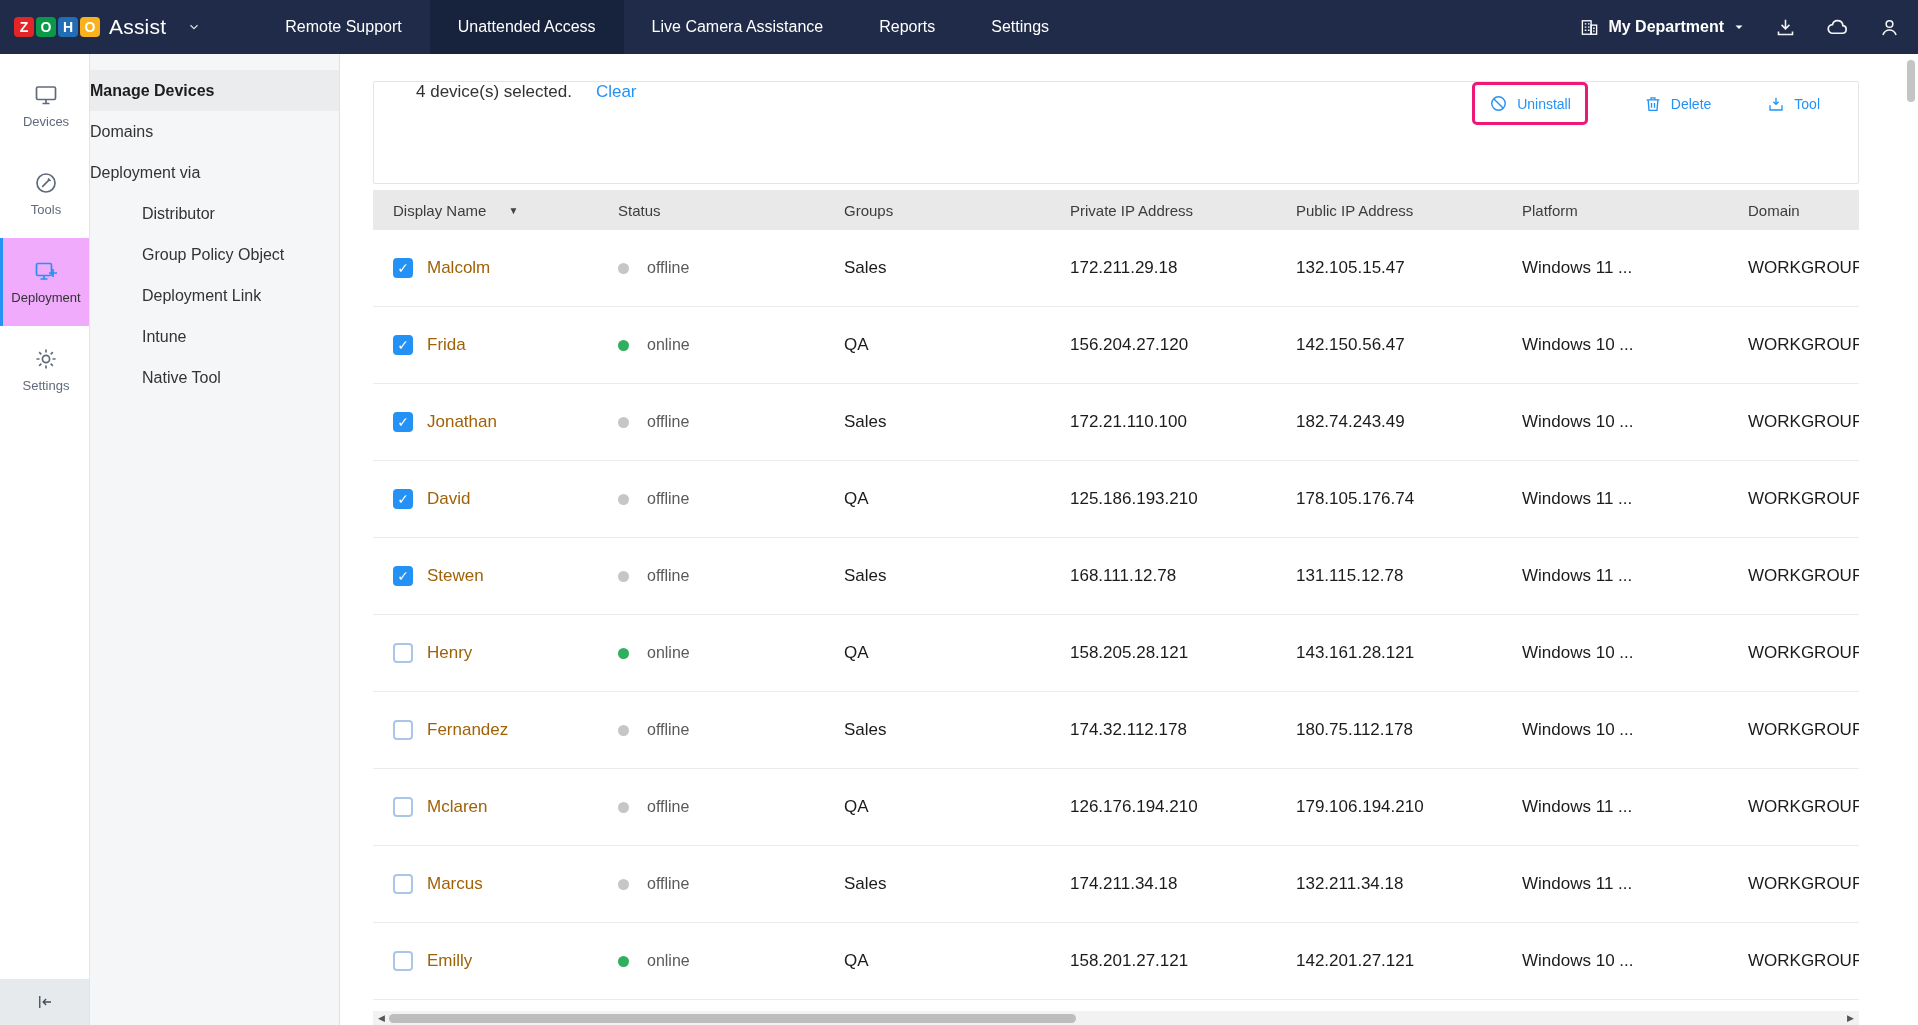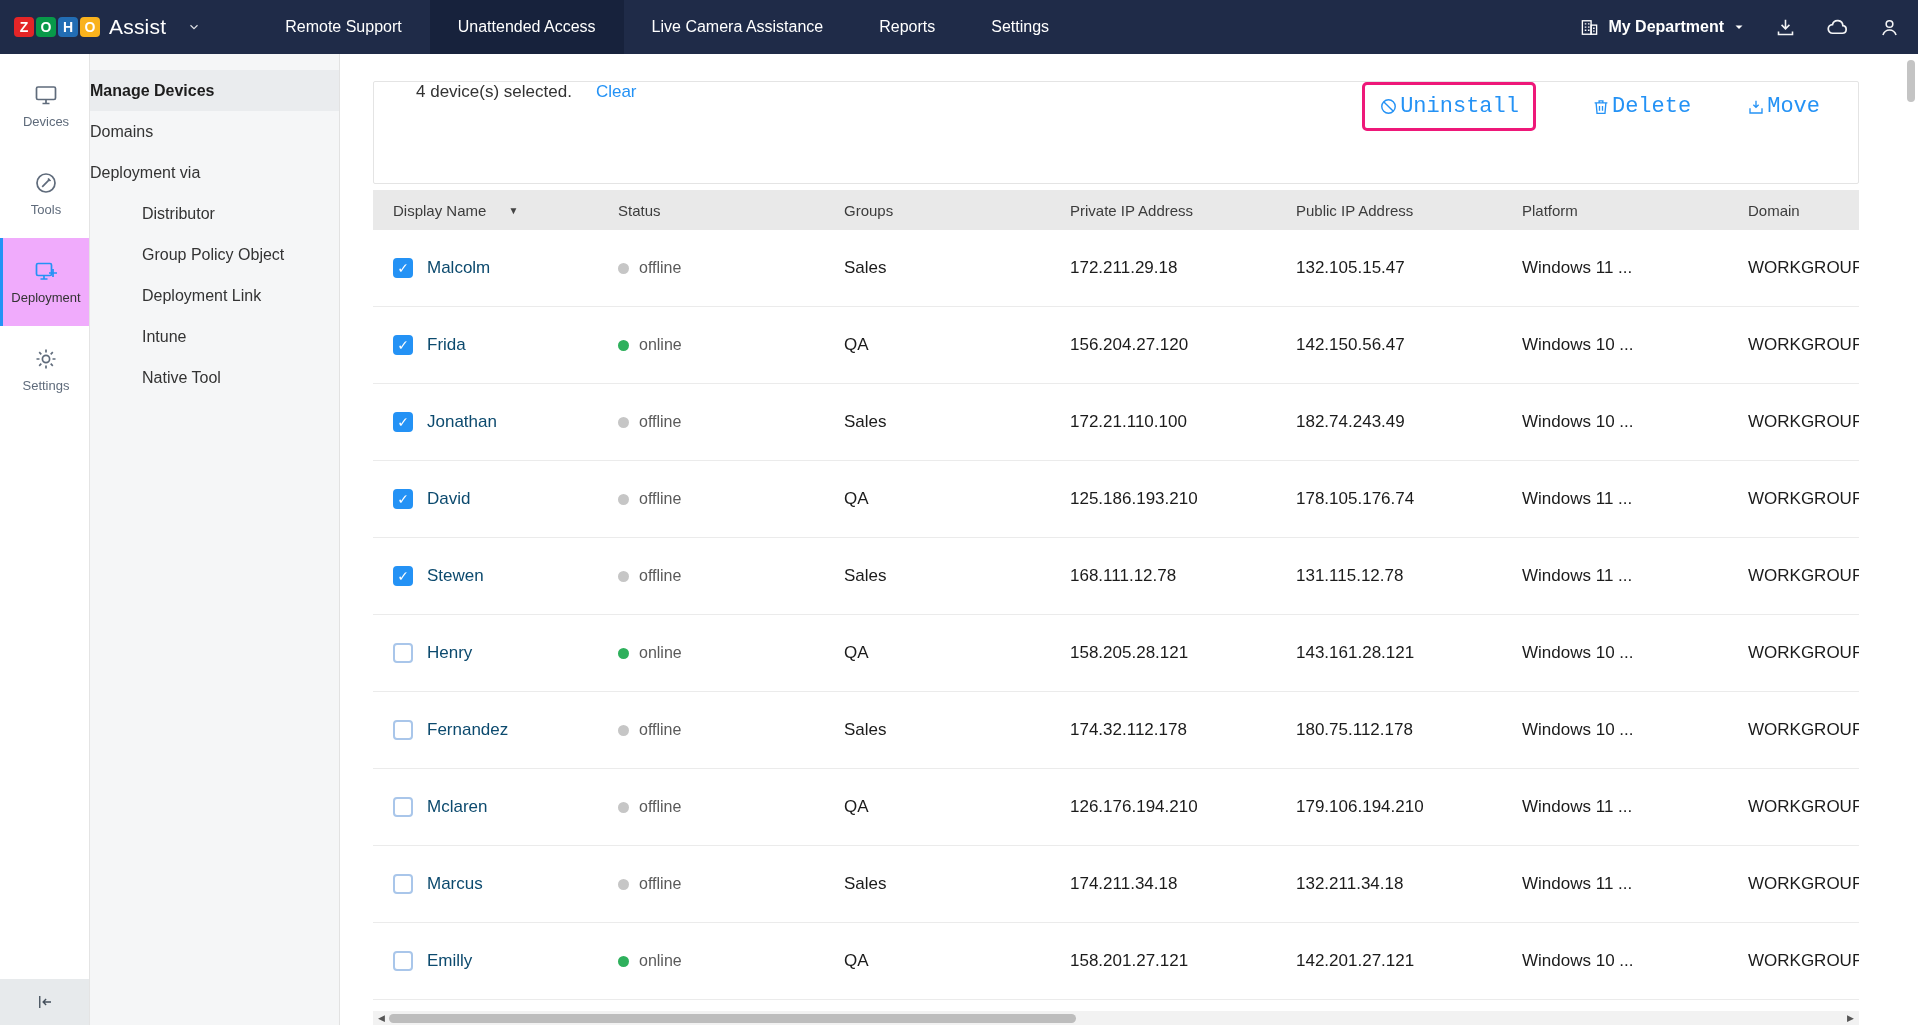--- a/index.html
+++ b/index.html
@@ -83,51 +83,51 @@
 
   .toolbar {
     margin: 27px 0 0 33px; width: 1486px; height: 103px;
     border: 1px solid #e4e4e4; border-radius: 2px; background: #fff;
     display: flex; align-items: flex-start;
   }
   .sel-text { margin-left: 42px; font-size: 17px; color: #333; }
   .clear-link { margin-left: 24px; color: var(--accent); font-size: 17px; cursor: pointer; }
   .actions { margin-left: auto; display: flex; align-items: center; gap: 56px; margin-right: 38px; }
   .action {
-    display: flex; align-items: center; gap: 2px; color: var(--accent);
-    font-size: 22px; cursor: pointer; white-space: nowrap; font-family: Liberation Mono, monospace;
+    display: flex; align-items: center; gap: 9px; color: var(--accent);
+    font-size: 14px; cursor: pointer; white-space: nowrap;
   }
   .uninstall-wrap {
     border: 3px solid var(--highlight); border-radius: 5px; padding: 9px 14px;
   }
 
   
   .table-viewport { margin: 6px 0 0 33px; width: 1486px; overflow: hidden; }
   .dtable { width: 1601px; }
   .thead { display: flex; align-items: center; background: #e9e9e9; height: 40px; }
   .hcell { font-size: 15px; color: #3c3c3c; display: flex; align-items: center; }
   .sort { font-size: 10px; color: #444; margin-left: 8px; }
   .trow {
     display: flex; align-items: center; height: 77px;
     border-bottom: 1px solid #ebebeb; background: #fff;
   }
   .c0 { width: 245px; padding-left: 20px; display: flex; align-items: center; gap: 14px; }
   .c1, .c2, .c3, .c4, .c5 { width: 226px; }
   .c6 { width: 200px; }
   .cell { font-size: 17px; color: #1b1b1b; }
-  .devname { font-size: 17px; color: #0c4a6e; }
+  .devname { font-size: 17px; color: #a16207; }
   .cb {
     width: 20px; height: 20px; border-radius: 4px; flex: 0 0 20px;
     border: 2px solid #a9c6ea; background: #fff; cursor: pointer;
     display: flex; align-items: center; justify-content: center;
   }
   .cb.checked { background: var(--accent); border-color: var(--accent); }
   .tick { color: #fff; font-size: 14px; line-height: 1; display: none; }
   .cb.checked .tick { display: block; }
-  .statuscell { display: flex; align-items: center; gap: 10px; }
+  .statuscell { display: flex; align-items: center; gap: 18px; }
   .dot { width: 11px; height: 11px; border-radius: 50%; background: var(--offline); }
   .dot.online { background: var(--online); }
   .dot.offline { background: var(--offline); }
   .statustext { font-size: 16px; color: #5a5a5a; }
 
   
   .hscroll {
     position: absolute; left: 33px; bottom: 0; width: 1486px; height: 14px;
     background: #f2f2f2; display: flex; align-items: center; justify-content: space-between;
   }
@@ -288,21 +288,21 @@
           </span>
           <span>Delete</span>
         </div>
         <div class="action">
           <span>
             <svg width="18" height="18" viewBox="0 0 24 24" fill="none" stroke="currentColor" stroke-width="1.8">
                 <path d="M12 3.5v9M8.5 9l3.5 3.5L15.5 9"></path>
                 <path d="M4 13.5V20h16v-6.5"></path>
               </svg>
           </span>
-          <span>Move</span>
+          <span>Tool</span>
         </div>
       </div>
     </div>
 
     <div class="table-viewport">
       <div class="dtable">
         <div class="thead">
           <div class="hcell c0">
             <span>Display Name</span>
             <span class="sort">▼</span>

